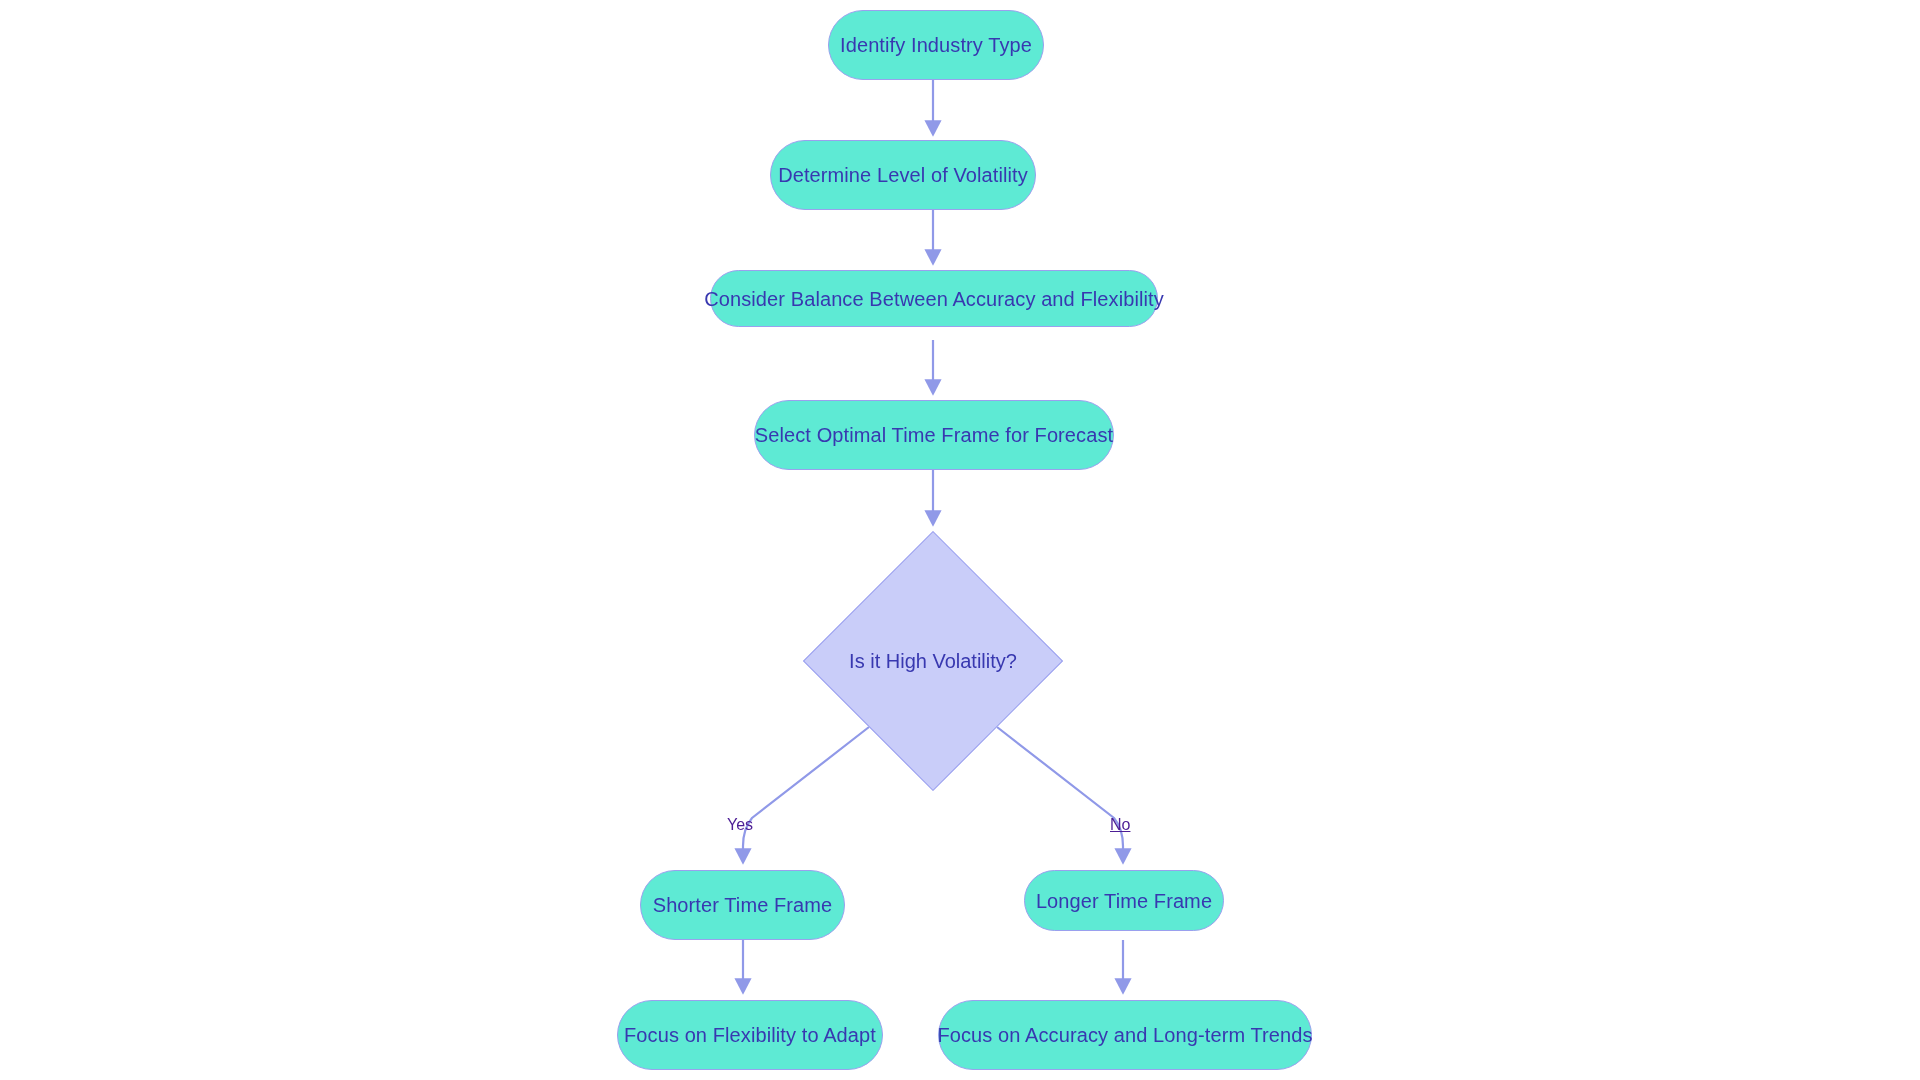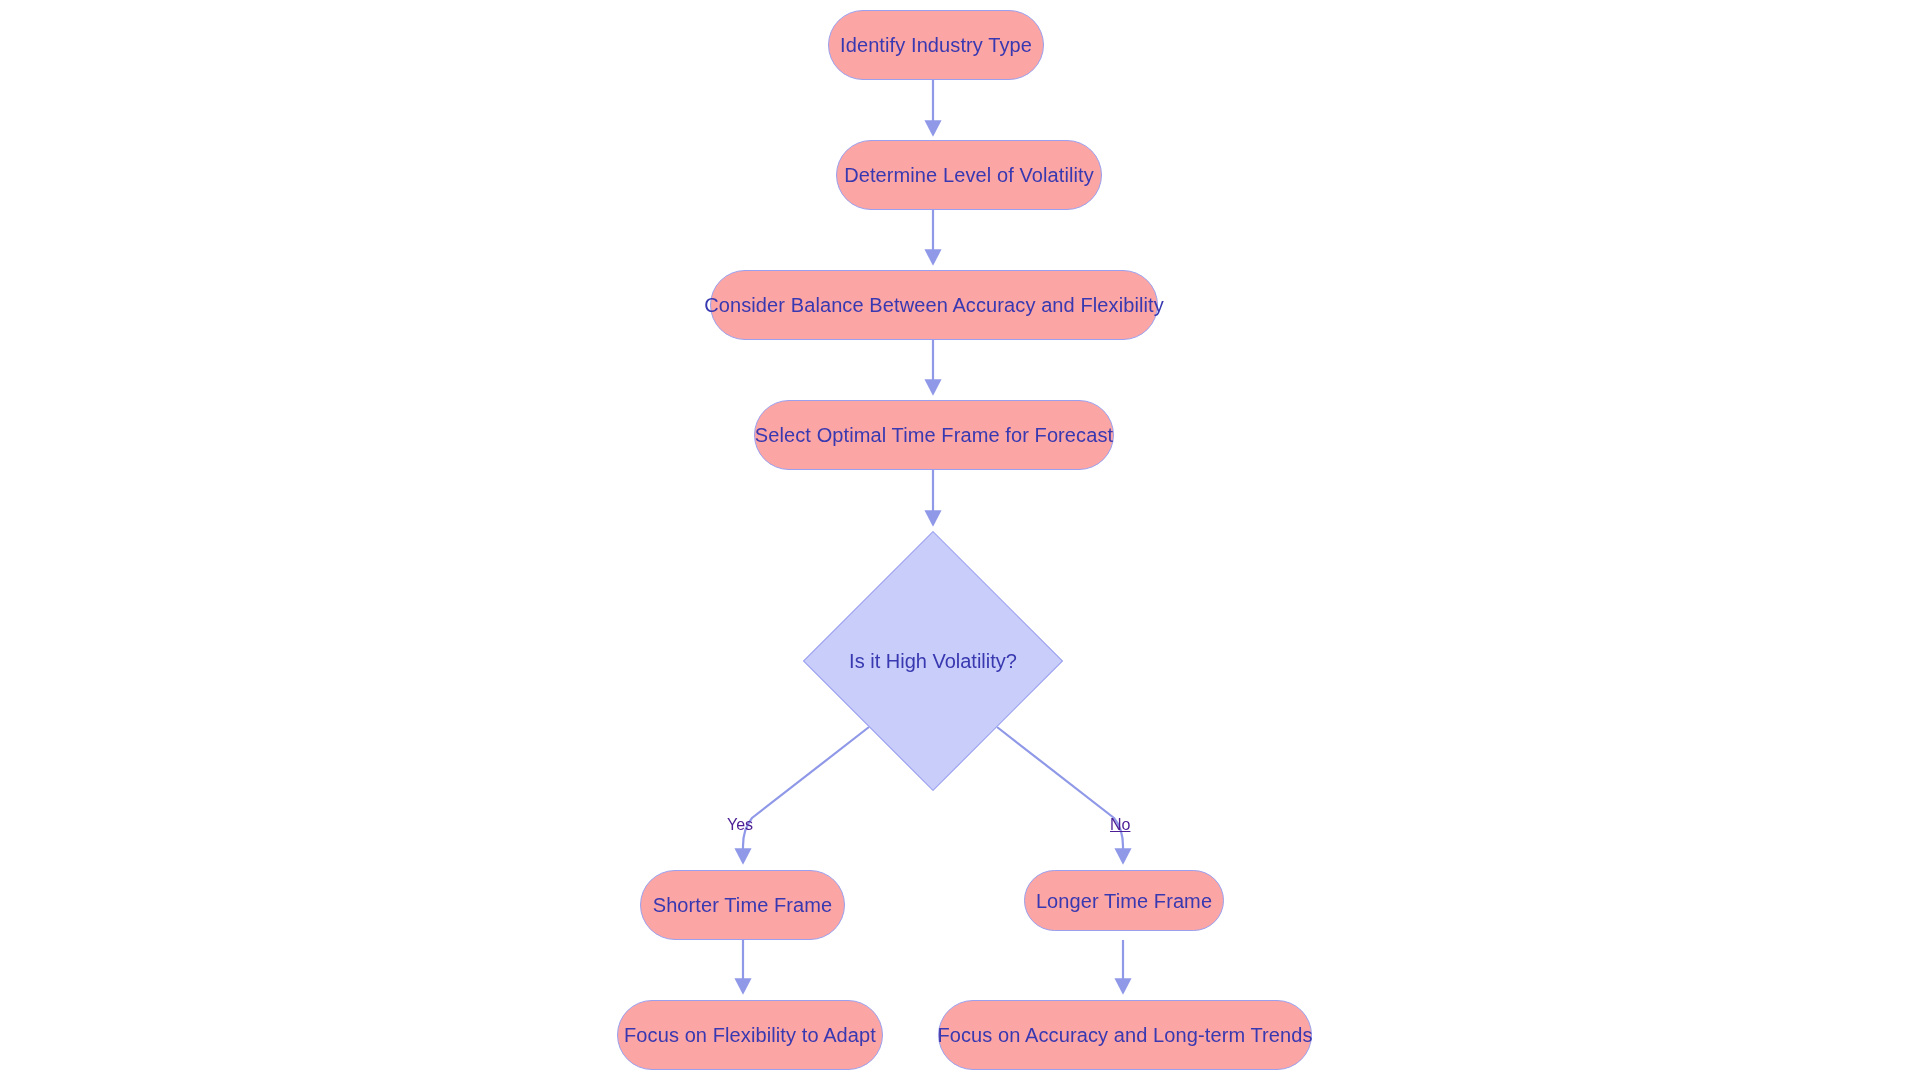--- a/index.html
+++ b/index.html
@@ -27,21 +27,21 @@
     width: 1920px;
     height: 1080px;
     pointer-events: none;
   }
   .node {
     position: absolute;
     box-sizing: border-box;
     display: flex;
     align-items: center;
     justify-content: center;
-    background: #fca5a5;
+    background: #5eead4;
     border: 1px solid #9aa0ee;
     border-radius: 40px;
     color: #3838b0;
     font-size: 20px;
     font-weight: 400;
     letter-spacing: 0.1px;
     white-space: nowrap;
     line-height: 1;
   }
   .node-label {
@@ -102,25 +102,25 @@
 
     <line x1="743" y1="940" x2="743" y2="992" stroke="#9099e8" stroke-width="2.2" marker-end="url(#arrowhead)"></line>
 
     <line x1="1123" y1="940" x2="1123" y2="992" stroke="#9099e8" stroke-width="2.2" marker-end="url(#arrowhead)"></line>
   </svg>
 
   <div class="node" style="left:828px; top:10px; width:216px; height:70px;">
     <span class="node-label">Identify Industry Type</span>
   </div>
 
-  <div class="node" style="left:836px; top:140px; width:266px; height:70px;">
+  <div class="node" style="left:770px; top:140px; width:266px; height:70px;">
     <span class="node-label">Determine Level of Volatility</span>
   </div>
 
-  <div class="node" style="left:710px; top:270px; width:448px; height:70px;align-items:center;">
+  <div class="node" style="left:710px; top:270px; width:448px; height:57px;align-items:center;">
     <span class="node-label">Consider Balance Between Accuracy and Flexibility</span>
   </div>
 
   <div class="node" style="left:754px; top:400px; width:360px; height:70px;">
     <span class="node-label">Select Optimal Time Frame for Forecast</span>
   </div>
 
   <div class="decision" style="left:841px; top:569px; width:184px; height:184px; transform:rotate(45deg);">
     <span class="decision-inner" style="transform: rotate(-45deg) translate(-50%, -50%); transform-origin: 0 0;">Is it High Volatility?</span>
   </div>

